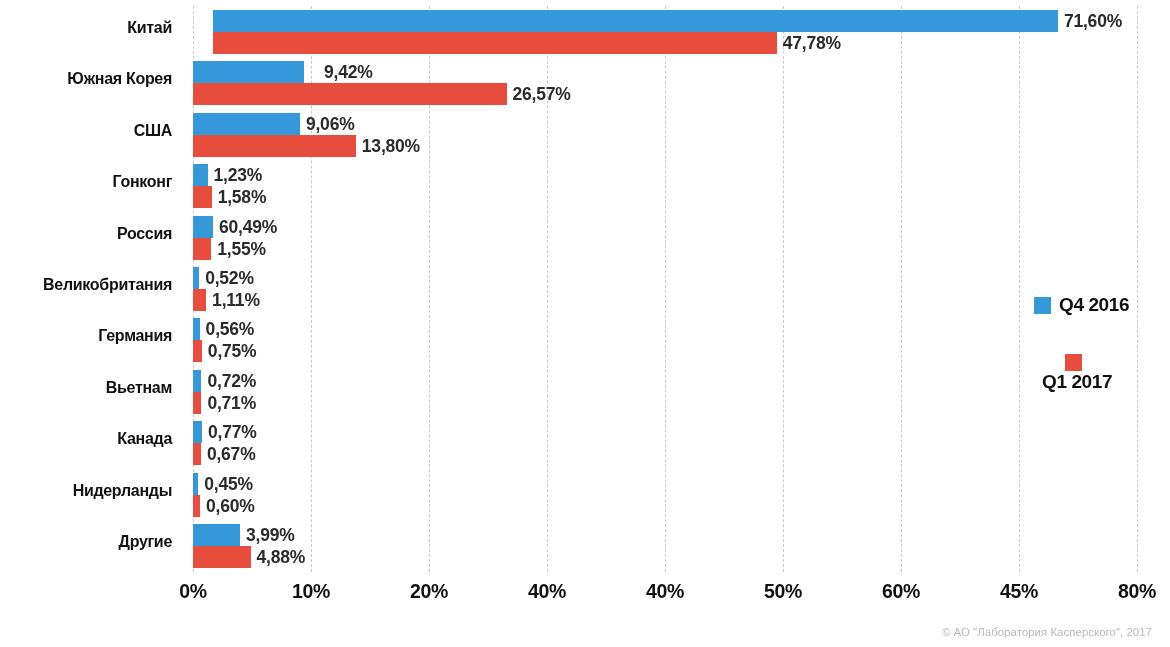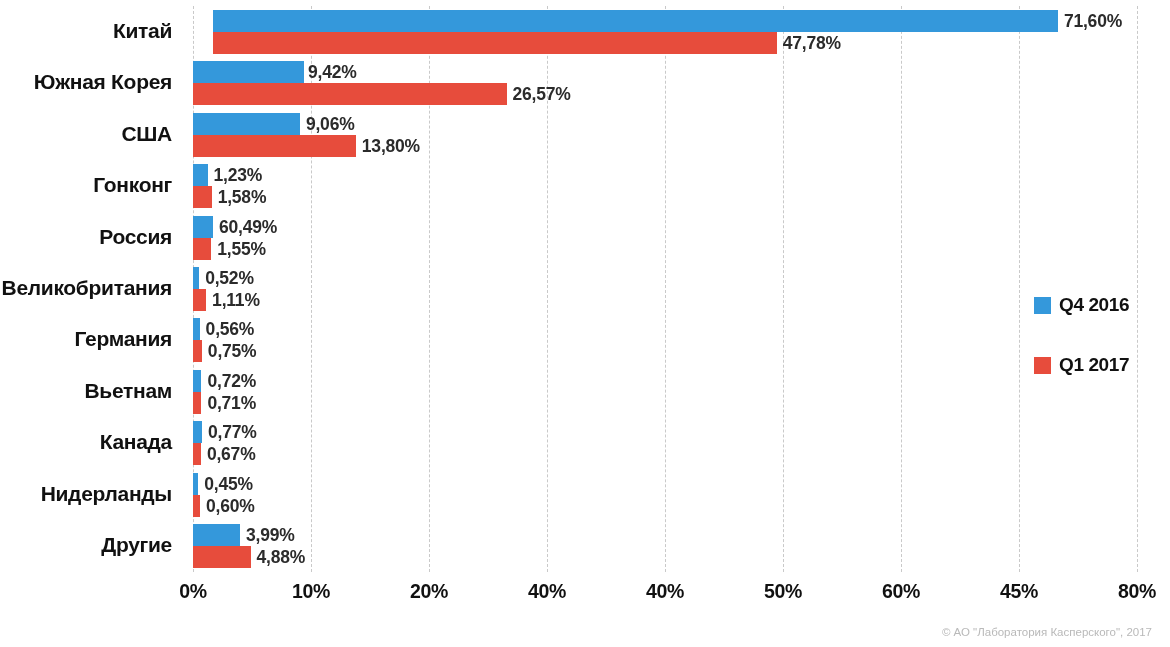--- a/index.html
+++ b/index.html
@@ -90,21 +90,21 @@
     top: 6px;
     width: 172px;
     height: 566px;
   }
   .cat-label {
     position: absolute;
     right: 0;
     text-align: right;
     white-space: nowrap;
     font-family: "Liberation Sans", sans-serif;
-    font-size: 21px;
+    font-size: 16px;
     font-weight: bold;
     color: #111111;
     letter-spacing: -0.3px;
   }
 
   
   .x-axis {
     position: absolute;
     left: 193px;
     top: 580px;
@@ -200,21 +200,21 @@
             <div class="bar-value" style="left: 850.88px;">71,60%</div>
           </div>
           <div class="bar-line" style="height: 22px;">
             <div class="bar red" title="Китай Q1 2017 47,78%" style="width: 563.804px; background: rgb(231, 76, 60);"></div>
             <div class="bar-value" style="left: 569.804px;">47,78%</div>
           </div>
         </div>
         <div class="cat-row" style="top: 55.1818px; height: 44px;">
           <div class="bar-line" style="height: 22px;">
             <div class="bar blue" title="Южная Корея Q4 2016 9,42%" style="width: 111.156px; background: rgb(52, 152, 219);"></div>
-            <div class="bar-value" style="left: 115px;">9,42%</div>
+            <div class="bar-value" style="left: 131px;">9,42%</div>
           </div>
           <div class="bar-line" style="height: 22px;">
             <div class="bar red" title="Южная Корея Q1 2017 26,57%" style="width: 313.526px; background: rgb(231, 76, 60);"></div>
             <div class="bar-value" style="left: 319.526px;">26,57%</div>
           </div>
         </div>
         <div class="cat-row" style="top: 106.636px; height: 44px;">
           <div class="bar-line" style="height: 22px;">
             <div class="bar blue" title="США Q4 2016 9,06%" style="width: 106.908px; background: rgb(52, 152, 219);"></div>
             <div class="bar-value" style="left: 112.908px;">9,06%</div>
@@ -317,20 +317,20 @@
       <div class="x-tick" style="left: 708px;">60%</div>
       <div class="x-tick" style="left: 826px;">45%</div>
       <div class="x-tick" style="left: 944px;">80%</div>
     </div>
 
   <div class="legend">
       <div class="legend-item" style="top: 0px;">
         <span class="legend-swatch" style="background: rgb(52, 152, 219);"></span>
         <span class="legend-label">Q4 2016</span>
       </div>
-      <div class="legend-item" style="top: 60px;">
+      <div class="legend-item" style="top: 60px; flex-direction: column;">
         <span class="legend-swatch" style="background: rgb(231, 76, 60);"></span>
         <span class="legend-label">Q1 2017</span>
       </div>
     </div>
 
   <div class="copyright">© АО "Лаборатория Касперского", 2017</div>
 </div>
 
 </body></html>

